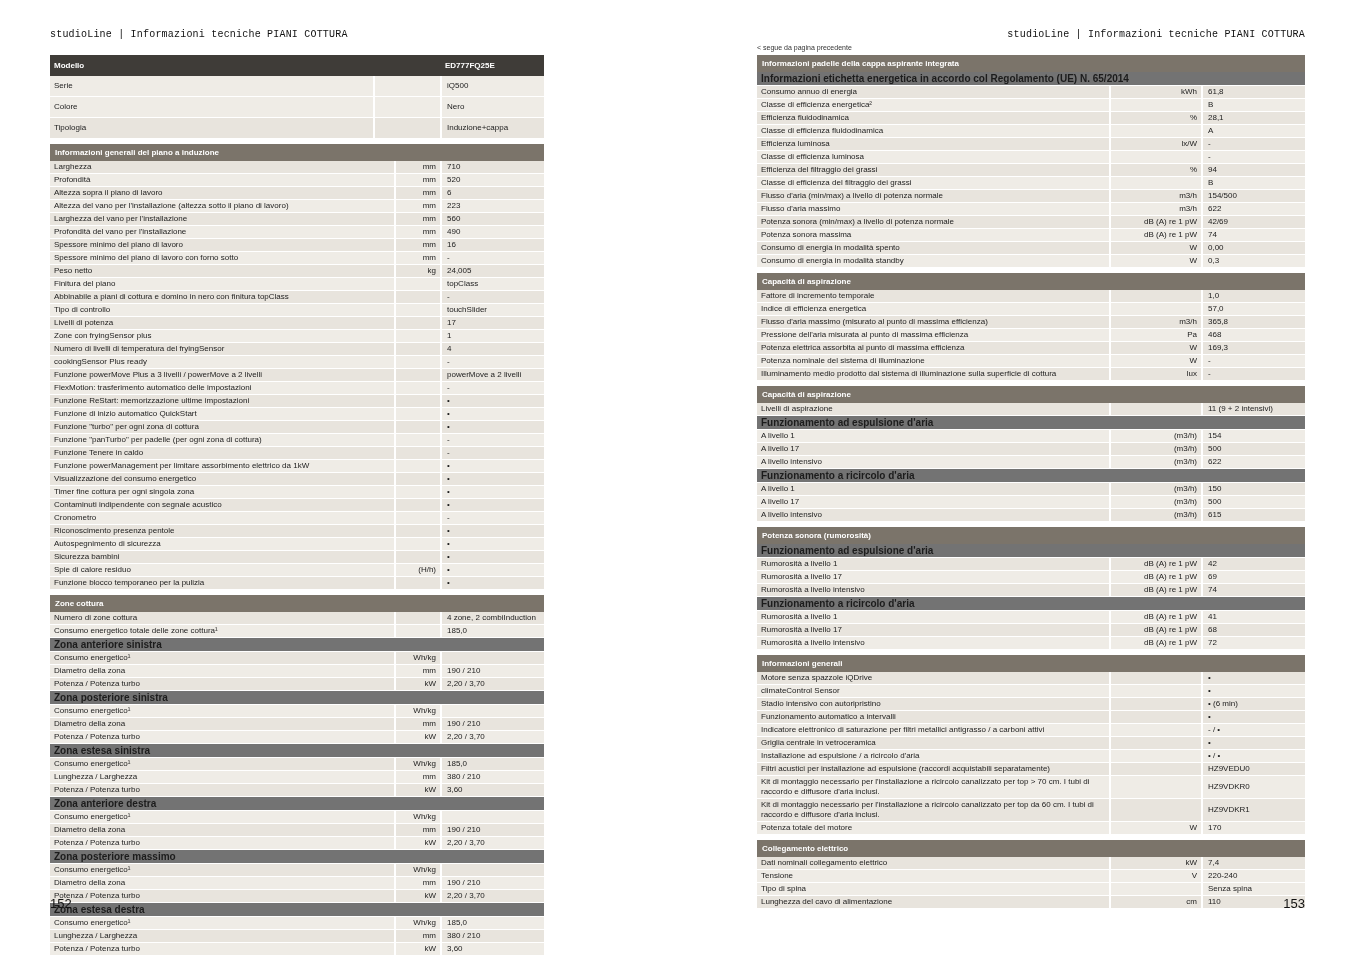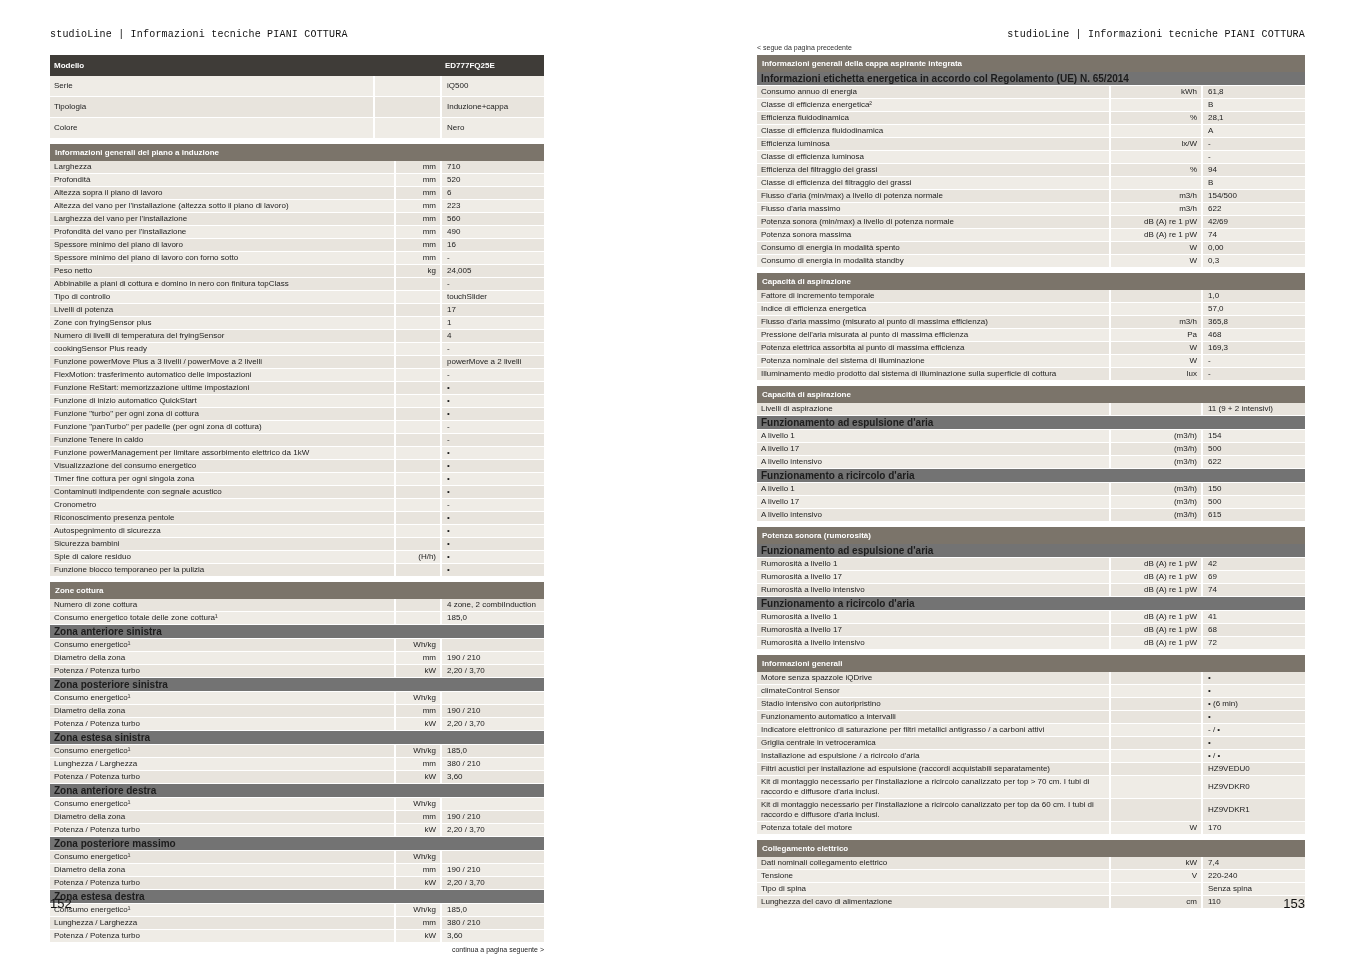--- a/index.html
+++ b/index.html
@@ -66,29 +66,29 @@
       <div class="t-model">
         <span class="c-label">Modello</span>
         <span class="c-unit"></span>
         <span class="c-value">ED777FQ25E</span>
       </div>
       <div class="t-row alt-b tall">
         <span class="c-label">Serie</span>
         <span class="c-unit"></span>
         <span class="c-value">iQ500</span>
       </div>
+      <div class="t-row alt-b tall">
+        <span class="c-label">Colore</span>
+        <span class="c-unit"></span>
+        <span class="c-value">Nero</span>
+      </div>
       <div class="t-row alt-a tall">
         <span class="c-label">Tipologia</span>
         <span class="c-unit"></span>
         <span class="c-value">Induzione+cappa</span>
-      </div>
-      <div class="t-row alt-b tall">
-        <span class="c-label">Colore</span>
-        <span class="c-unit"></span>
-        <span class="c-value">Nero</span>
       </div>
       <div class="t-head">Informazioni generali del piano a induzione</div>
       <div class="t-row alt-a">
         <span class="c-label">Larghezza</span>
         <span class="c-unit">mm</span>
         <span class="c-value">710</span>
       </div>
       <div class="t-row alt-b">
         <span class="c-label">Profondità</span>
         <span class="c-unit">mm</span>
@@ -122,20 +122,25 @@
       <div class="t-row alt-b">
         <span class="c-label">Spessore minimo del piano di lavoro con forno sotto</span>
         <span class="c-unit">mm</span>
         <span class="c-value">-</span>
       </div>
       <div class="t-row alt-a">
         <span class="c-label">Peso netto</span>
         <span class="c-unit">kg</span>
         <span class="c-value">24,005</span>
       </div>
+      <div class="t-row alt-b">
+        <span class="c-label">Finitura del piano</span>
+        <span class="c-unit"></span>
+        <span class="c-value">topClass</span>
+      </div>
       <div class="t-row alt-a">
         <span class="c-label">Abbinabile a piani di cottura e domino in nero con finitura topClass</span>
         <span class="c-unit"></span>
         <span class="c-value">-</span>
       </div>
       <div class="t-row alt-b">
         <span class="c-label">Tipo di controllo</span>
         <span class="c-unit"></span>
         <span class="c-value">touchSlider</span>
       </div>
@@ -351,21 +356,21 @@
         <span class="c-unit">kW</span>
         <span class="c-value">3,60</span>
       </div>
     </div>
   <div class="continua">continua a pagina seguente &gt;</div>
 
 </div>
 
 <div class="table-wrap" id="wrap-right">
   <div class="spec-table cols-right" id="table-right">
-      <div class="t-head">Informazioni generali della cappa aspirante integrata</div>
+      <div class="t-head">Informazioni padelle della cappa aspirante integrata</div>
       <div class="t-sub">Informazioni etichetta energetica in accordo col Regolamento (UE) N. 65/2014</div>
       <div class="t-row alt-a">
         <span class="c-label">Consumo annuo di energia</span>
         <span class="c-unit">kWh</span>
         <span class="c-value">61,8</span>
       </div>
       <div class="t-row alt-b">
         <span class="c-label">Classe di efficienza energetica²</span>
         <span class="c-unit"></span>
         <span class="c-value">B</span>

